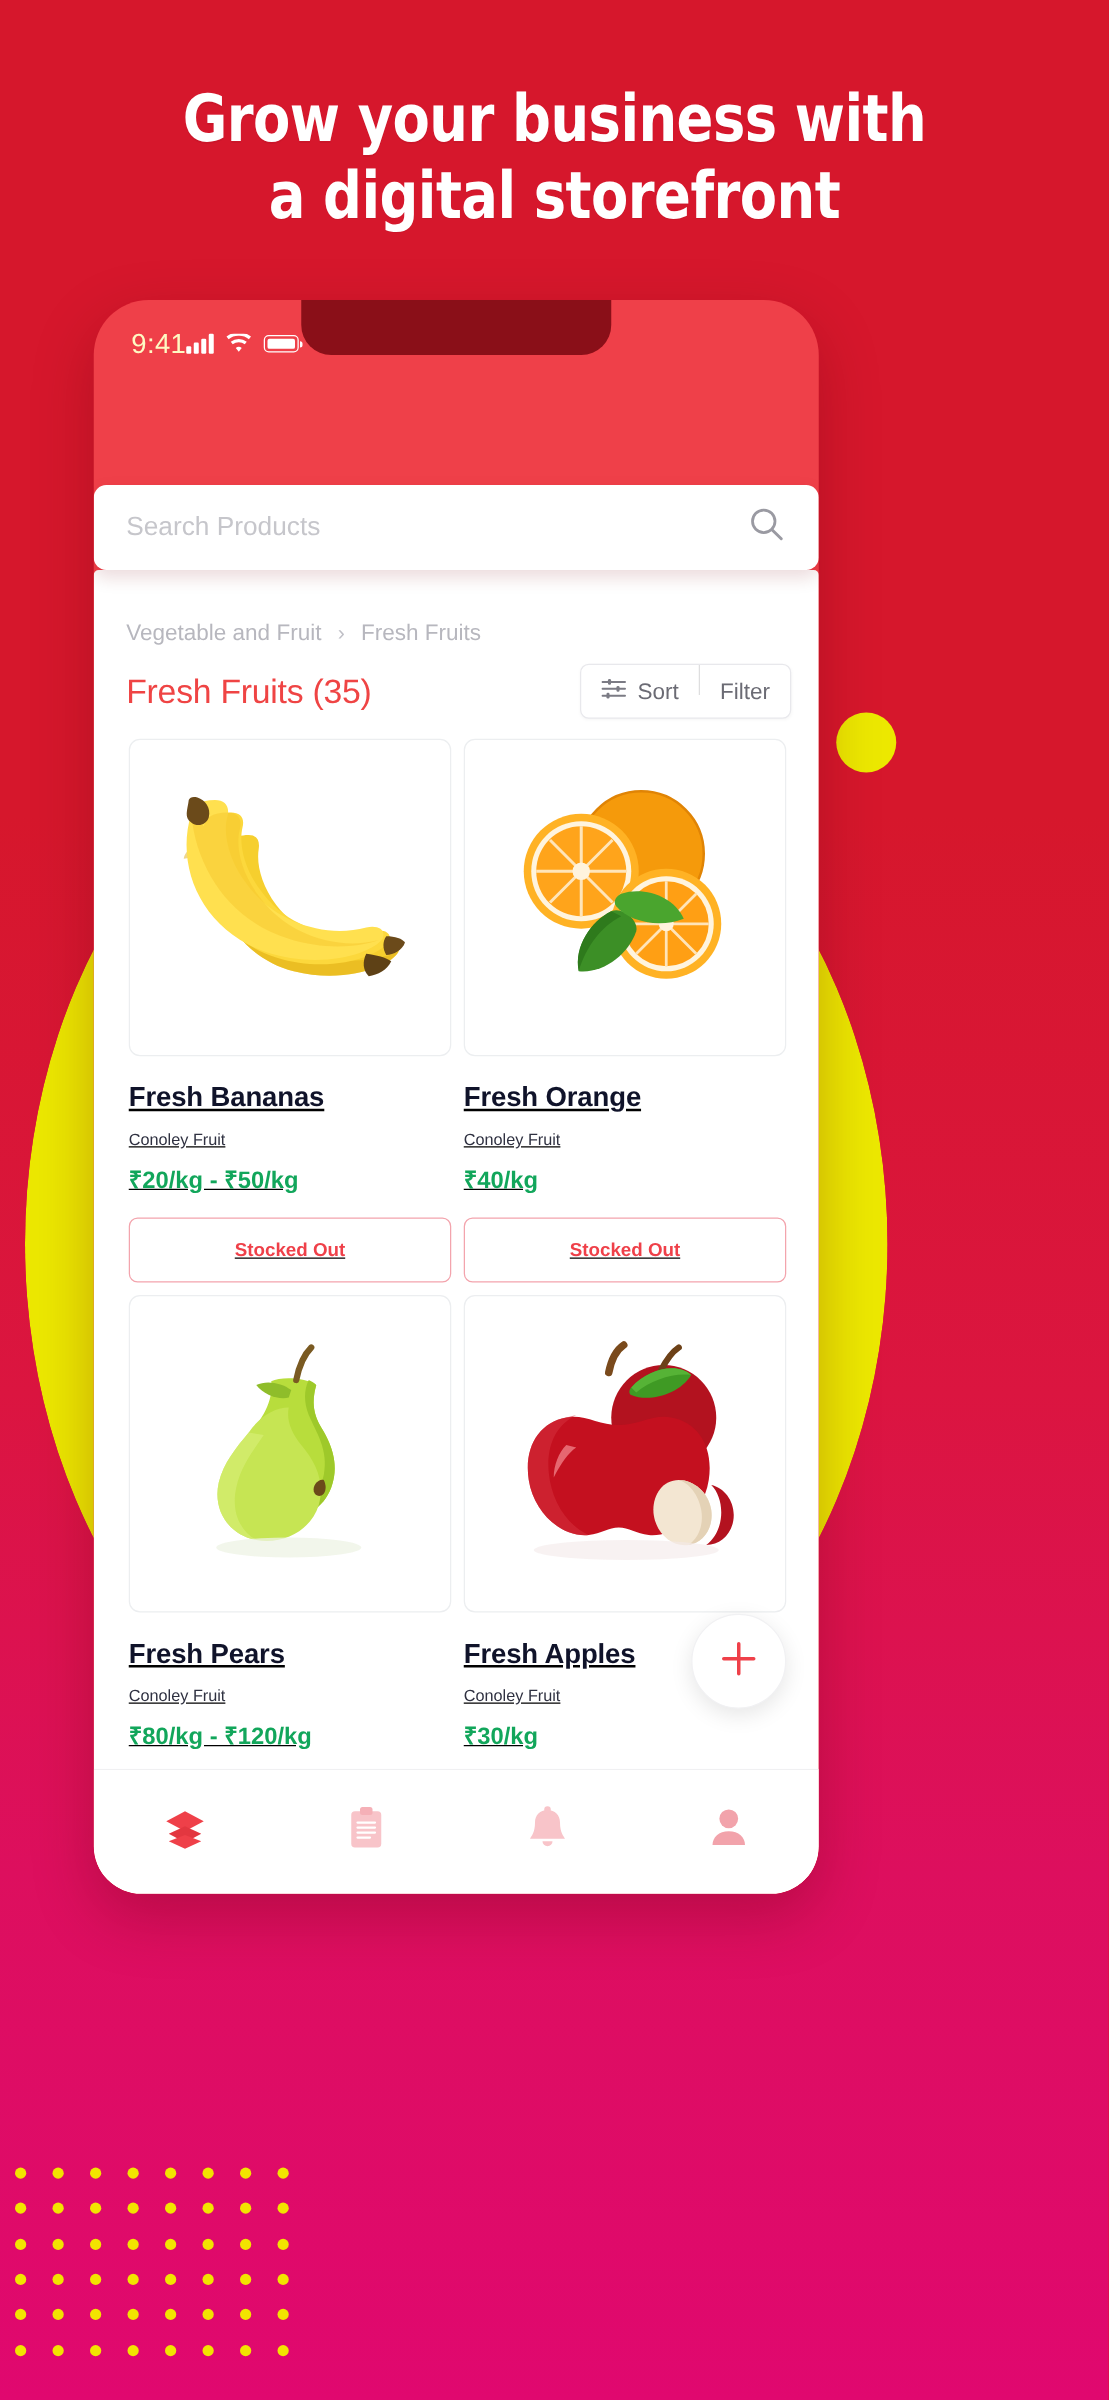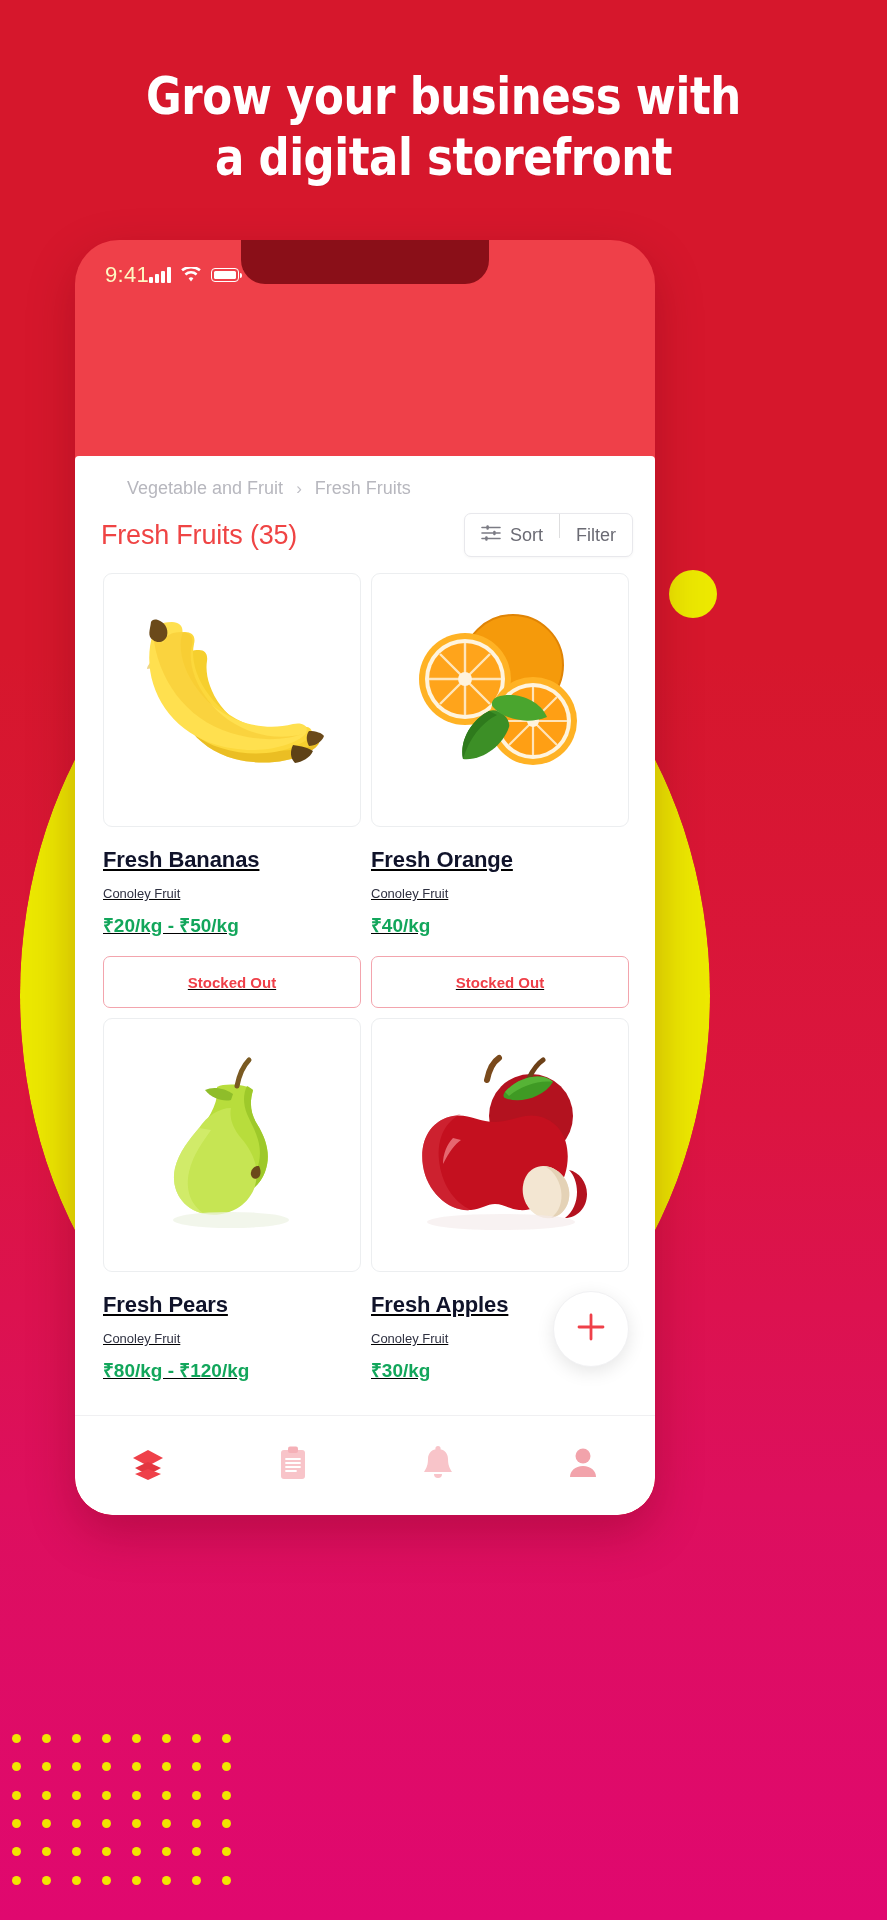--- a/index.html
+++ b/index.html
@@ -144,22 +144,22 @@
   .sheet {
     position:absolute;
     top:216px; left:0; right:0; bottom:0;
     background:#fff;
     border-radius:4px 4px 38px 38px;
     z-index:3;
     overflow:hidden;
   }
   .crumbs {
     display:flex; align-items:center; gap:13px;
-    padding:22px 26px 0 26px;
-    color:#b7b7be; font-size:18px;margin-left:26px;
+    padding:40px 26px 0 26px;
+    color:#b7b7be; font-size:18px;
   }
   .crumbs .chev { font-size:17px; color:#bfbfc6; }
   .titlerow {
     display:flex; align-items:center; justify-content:space-between;
     padding:14px 22px 0 26px;
   }
   .listing-title { font-size:27px; font-weight:normal; color:#ef4444; letter-spacing:-0.2px; }
   .sf {
     display:flex; 
     border:1px solid #e8e8ec; border-radius:7px;
@@ -308,20 +308,31 @@
             <path d="M1.2 2.2A15 15 0 0111 -.9 15 15 0 0120.8 2.2l-1.7 2.1A12.4 12.4 0 0011 1.6 12.4 12.4 0 002.9 4.3L1.2 2.2z" fill="#fff"></path>
           </svg>
       </span>
       <span class="ic-batt">
           <i></i>
         </span>
     </div>
   </div>
 
 
+  <div class="searchbar">
+    <div class="searchbox">
+      <div class="ph">Search Products</div>
+      <span class="search-icon">
+        <svg width="32" height="32" viewBox="0 0 32 32">
+            <circle cx="14" cy="13" r="9" stroke="#9a9aa2" stroke-width="2.2" fill="none"></circle>
+            <path d="M20.6 19.8L28 27" stroke="#9a9aa2" stroke-width="2.4" stroke-linecap="round"></path>
+          </svg>
+      </span>
+    </div>
+  </div>
 
   <div class="sheet">
 
     <div class="crumbs">
       <span>Vegetable and Fruit</span>
       <span class="chev">›</span>
       <span>Fresh Fruits</span>
     </div>
 
     <div class="titlerow">

